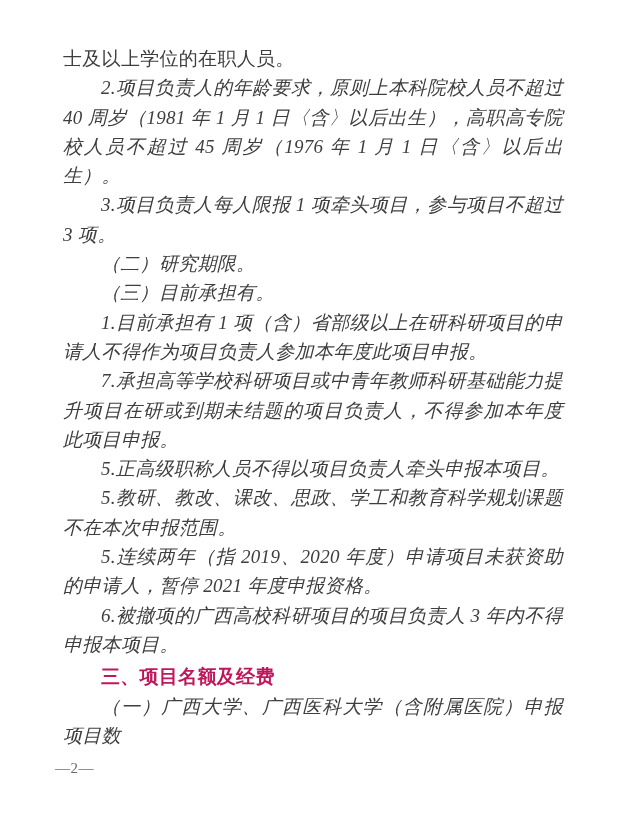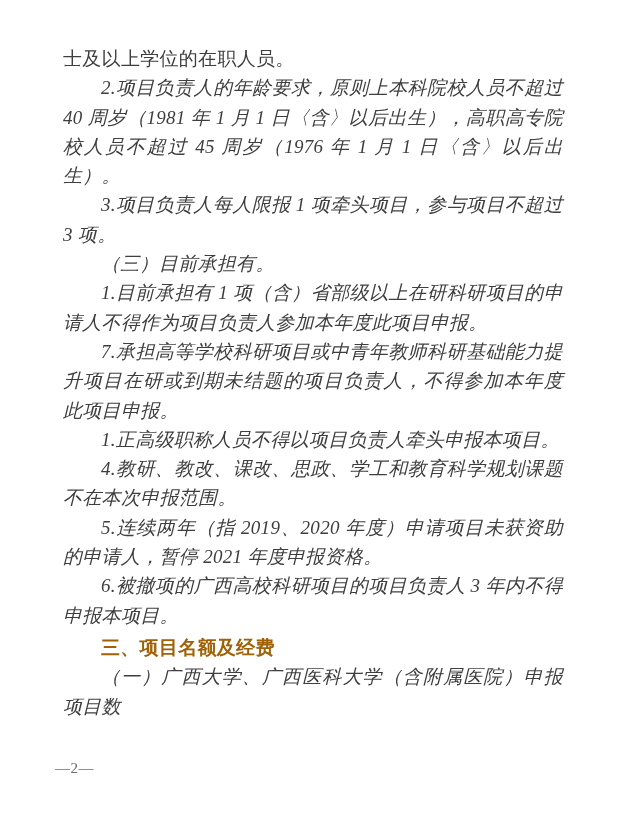--- a/index.html
+++ b/index.html
@@ -40,46 +40,47 @@
   }
   p.indent {
     text-indent: 2em;
     font-style: italic;
   }
   p.heading {
     font-family: "Liberation Sans", "DejaVu Sans", sans-serif;
     font-weight: bold;
     text-indent: 2em;
     margin-top: 3px !important;
-    color: #a16207;
+    color: #be185d;
   }
   .page-footer {
     position: absolute;
     left: 55px;
     top: 760px;
     font-size: 15px;
     letter-spacing: 0.5px;
     color: #6b6b6b;
     font-family: "Liberation Serif", "DejaVu Serif", serif;
   }
 </style>
 </head>
 <body>
 
 <div class="doc-page">
 
   <div class="doc-body">
     <p>士及以上学位的在职人员。</p>
     <p class="indent">2.项目负责人的年龄要求，原则上本科院校人员不超过 40 周岁（1981 年 1 月 1 日〈含〉以后出生），高职高专院校人员不超过 45 周岁（1976 年 1 月 1 日〈含〉以后出生）。</p>
     <p class="indent">3.项目负责人每人限报 1 项牵头项目，参与项目不超过 3 项。</p>
+    <p class="indent">（二）研究期限。</p>
     <p class="indent">（三）目前承担有。</p>
     <p class="indent">1.目前承担有 1 项（含）省部级以上在研科研项目的申请人不得作为项目负责人参加本年度此项目申报。</p>
     <p class="indent">7.承担高等学校科研项目或中青年教师科研基础能力提升项目在研或到期未结题的项目负责人，不得参加本年度此项目申报。</p>
-    <p class="indent">1.正高级职称人员不得以项目负责人牵头申报本项目。</p>
-    <p class="indent">4.教研、教改、课改、思政、学工和教育科学规划课题不在本次申报范围。</p>
+    <p class="indent">5.正高级职称人员不得以项目负责人牵头申报本项目。</p>
+    <p class="indent">5.教研、教改、课改、思政、学工和教育科学规划课题不在本次申报范围。</p>
     <p class="indent">5.连续两年（指 2019、2020 年度）申请项目未获资助的申请人，暂停 2021 年度申报资格。</p>
     <p class="indent">6.被撤项的广西高校科研项目的项目负责人 3 年内不得申报本项目。</p>
     <p class="heading">三、项目名额及经费</p>
     <p class="indent">（一）广西大学、广西医科大学（含附属医院）申报项目数</p>
   </div>
 
   <div class="page-footer">—2—</div>
 
 </div>
 

